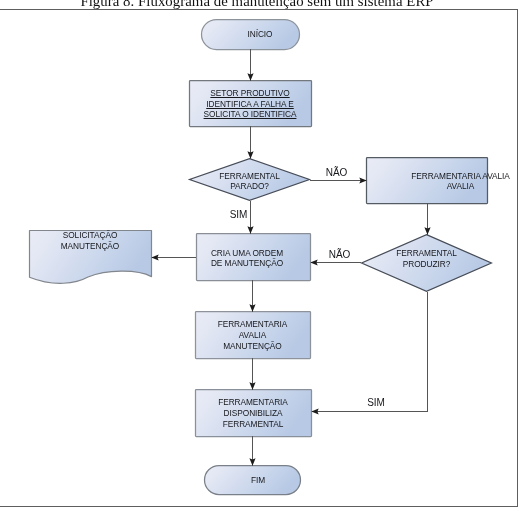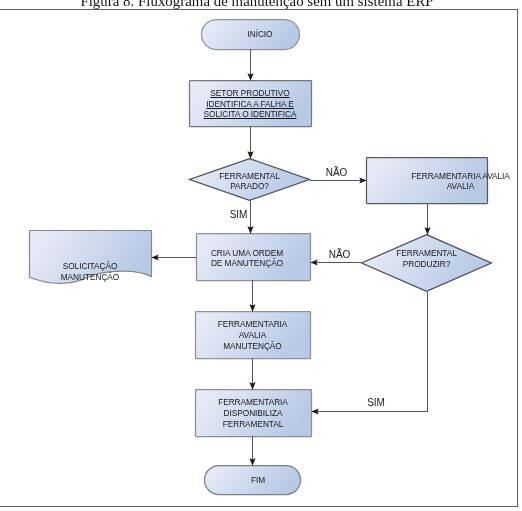--- a/index.html
+++ b/index.html
@@ -74,21 +74,21 @@
       <div>PARADO?</div>
     </div>
   <div class="nodetext" style="left:366.0px;top:170.6px;width:121px;padding-left:34px;">
       <div>FERRAMENTARIA AVALIA</div>
       <div>AVALIA</div>
     </div>
   <div class="nodetext" style="left:361.0px;top:248.0px;width:131px;">
       <div>FERRAMENTAL</div>
       <div>PRODUZIR?</div>
     </div>
-  <div class="nodetext" style="left:29.0px;top:261px;width:122px;">
+  <div class="nodetext" style="left:29.0px;top:230px;width:122px;">
       <div>SOLICITAÇÃO</div>
       <div>MANUTENÇÃO</div>
     </div>
   <div class="nodetext" style="left:196.0px;top:247.6px;width:102px;">
       <div>CRIA UMA ORDEM</div>
       <div>DE MANUTENÇÃO</div>
     </div>
   <div class="nodetext" style="left:195.0px;top:319.3px;width:115px;">
       <div>FERRAMENTARIA</div>
       <div>AVALIA</div>

